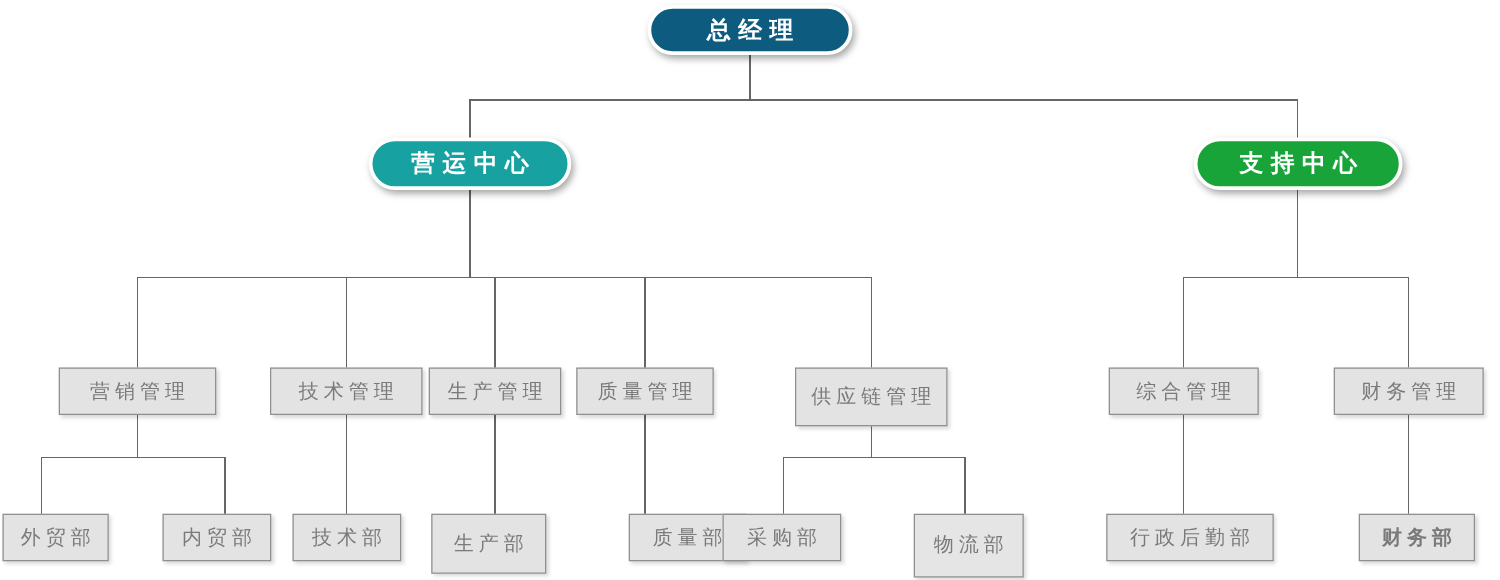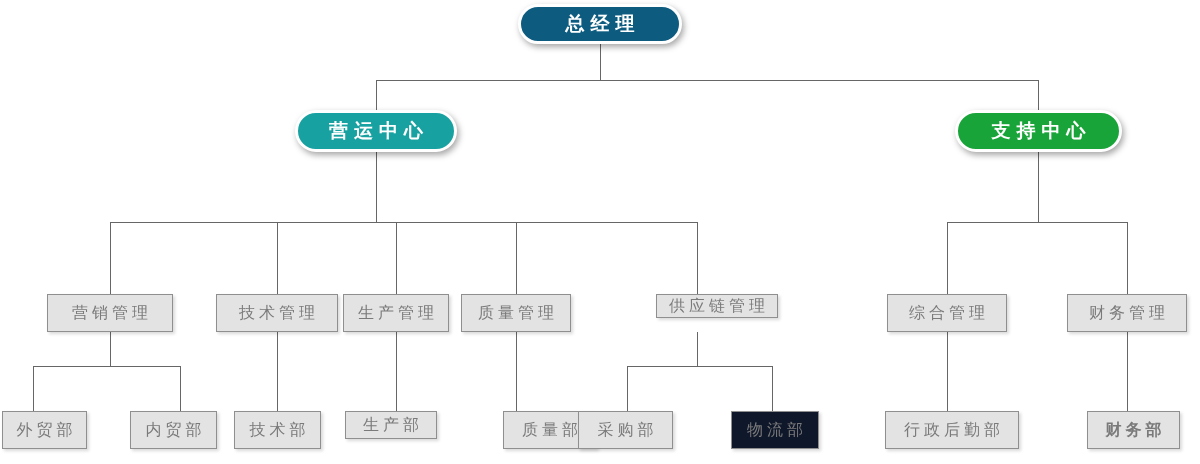--- a/index.html
+++ b/index.html
@@ -56,37 +56,37 @@
   <div class="node pill" style="left: 955px; top: 110px; width: 167px; height: 42px; background-color: rgb(24, 164, 56);">支持中心</div>
 
   <div class="node dept" style="left: 47px; top: 294px; width: 126px; height: 38px; background-color: rgb(227, 227, 227);">营销管理</div>
 
   <div class="node dept" style="left: 216px; top: 294px; width: 122px; height: 38px; background-color: rgb(227, 227, 227);">技术管理</div>
 
   <div class="node dept" style="left: 343px; top: 294px; width: 106px; height: 38px; background-color: rgb(227, 227, 227);">生产管理</div>
 
   <div class="node dept" style="left: 461px; top: 294px; width: 110px; height: 38px; background-color: rgb(227, 227, 227);">质量管理</div>
 
-  <div class="node dept" style="left: 636px; top: 294px; width: 122px; height: 24px; background-color: rgb(227, 227, 227); margin-left: 20px;">供应链管理</div>
+  <div class="node dept" style="left: 636px; top: 294px; width: 122px; height: 47px; background-color: rgb(227, 227, 227);">供应链管理</div>
 
   <div class="node dept" style="left: 887px; top: 294px; width: 120px; height: 38px; background-color: rgb(227, 227, 227);">综合管理</div>
 
   <div class="node dept" style="left: 1067px; top: 294px; width: 120px; height: 38px; background-color: rgb(227, 227, 227);">财务管理</div>
 
   <div class="node dept" style="left: 2px; top: 411px; width: 85px; height: 38px; background-color: rgb(227, 227, 227);">外贸部</div>
 
   <div class="node dept" style="left: 130px; top: 411px; width: 87px; height: 38px; background-color: rgb(227, 227, 227);">内贸部</div>
 
   <div class="node dept" style="left: 234px; top: 411px; width: 87px; height: 38px; background-color: rgb(227, 227, 227);">技术部</div>
 
-  <div class="node dept" style="left: 345px; top: 411px; width: 92px; height: 28px; background-color: rgb(227, 227, 227);">生产部</div>
+  <div class="node dept" style="left: 345px; top: 411px; width: 92px; height: 48px; background-color: rgb(227, 227, 227);">生产部</div>
 
   <div class="node dept" style="left: 463px; top: 411px; width: 94px; height: 38px; background-color: rgb(227, 227, 227); margin-left: 40px;">质量部</div>
 
   <div class="node dept" style="left: 578px; top: 411px; width: 95px; height: 38px; background-color: rgb(227, 227, 227);">采购部</div>
 
-  <div class="node dept" style="left: 731px; top: 411px; width: 88px; height: 38px; background-color: #0f172a;">物流部</div>
+  <div class="node dept" style="left: 731px; top: 411px; width: 88px; height: 51px; background-color: #e5e5e5;">物流部</div>
 
   <div class="node dept" style="left: 885px; top: 411px; width: 134px; height: 38px; background-color: rgb(227, 227, 227);">行政后勤部</div>
 
   <div class="node dept" style="left: 1087px; top: 411px; width: 93px; height: 38px; background-color: rgb(227, 227, 227); font-weight: bold;">财务部</div>
 
 </div>
 
 </body></html>

